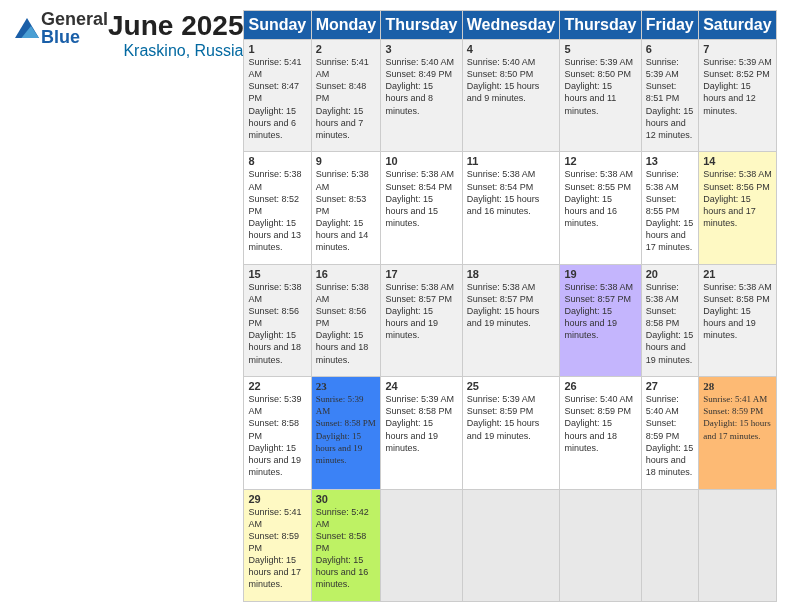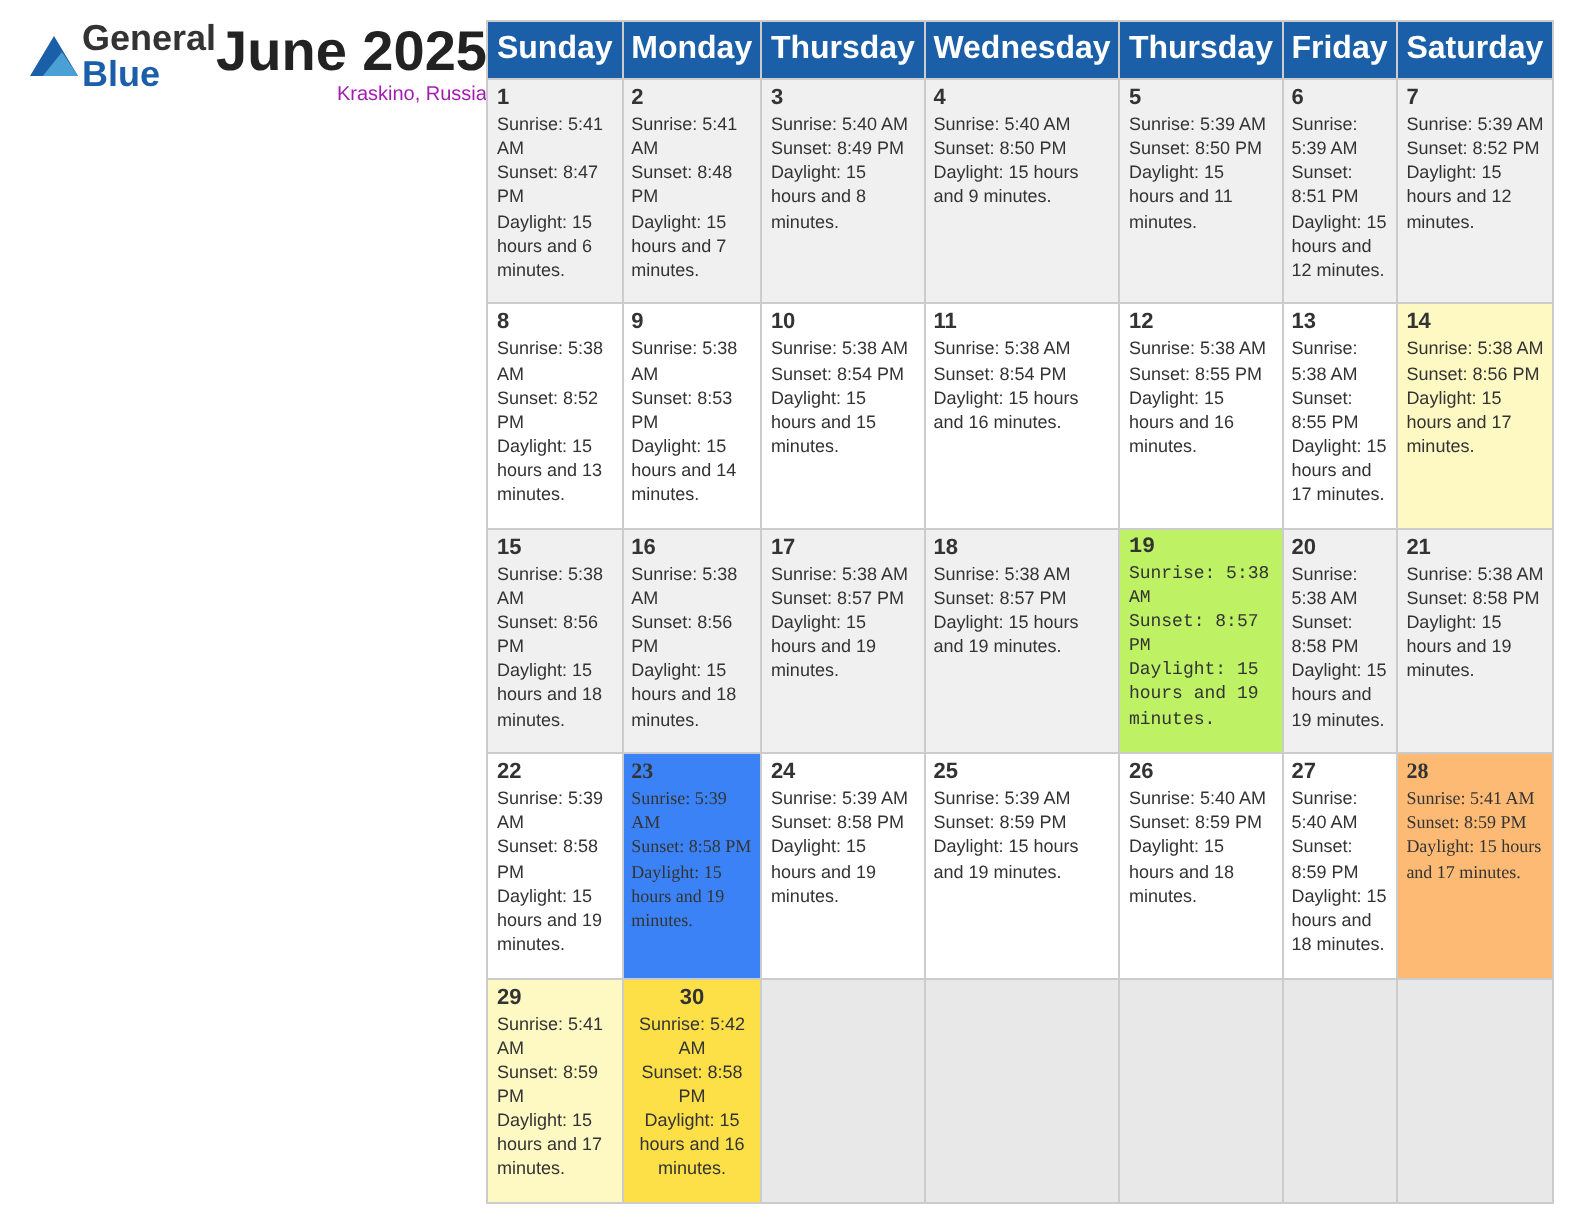--- a/index.html
+++ b/index.html
@@ -49,22 +49,22 @@
     .title-block {
       text-align: right;
     }
     .month-year {
       font-size: 28px;
       font-weight: bold;
       color: #222;
       text-align: right;
     }
     .location {
-      font-size: 10px;
-      color: #a21caf;
+      font-size: 16px;
+      color: #0369a1;
     }
     .calendar {
       width: 100%;
       border-collapse: collapse;
       flex: 1;
     }
     .calendar th {
       background: #1a5fa8;
       color: #fff;
       font-size: 16px;
@@ -206,21 +206,21 @@
             <div class="cell-content">Sunrise: 5:38 AM<br>Sunset: 8:56 PM<br>Daylight: 15 hours and 18 minutes.</div>
           </td>
           <td style="background: rgb(240, 240, 240);">
             <span class="day-num">17</span>
             <div class="cell-content">Sunrise: 5:38 AM<br>Sunset: 8:57 PM<br>Daylight: 15 hours and 19 minutes.</div>
           </td>
           <td style="background: rgb(240, 240, 240);">
             <span class="day-num">18</span>
             <div class="cell-content">Sunrise: 5:38 AM<br>Sunset: 8:57 PM<br>Daylight: 15 hours and 19 minutes.</div>
           </td>
-          <td style="background: #bef264; font-family: Liberation Mono, monospace;">
+          <td style="background: #c4b5fd;">
             <span class="day-num">19</span>
             <div class="cell-content">Sunrise: 5:38 AM<br>Sunset: 8:57 PM<br>Daylight: 15 hours and 19 minutes.</div>
           </td>
           <td style="background: rgb(240, 240, 240);">
             <span class="day-num">20</span>
             <div class="cell-content">Sunrise: 5:38 AM<br>Sunset: 8:58 PM<br>Daylight: 15 hours and 19 minutes.</div>
           </td>
           <td style="background: rgb(240, 240, 240);">
             <span class="day-num">21</span>
             <div class="cell-content">Sunrise: 5:38 AM<br>Sunset: 8:58 PM<br>Daylight: 15 hours and 19 minutes.</div>
@@ -254,21 +254,21 @@
           <td style="background: #fdba74; font-family: Liberation Serif, serif;">
             <span class="day-num">28</span>
             <div class="cell-content">Sunrise: 5:41 AM<br>Sunset: 8:59 PM<br>Daylight: 15 hours and 17 minutes.</div>
           </td>
         </tr>
         <tr>
           <td style="background: #fef9c3;">
             <span class="day-num">29</span>
             <div class="cell-content">Sunrise: 5:41 AM<br>Sunset: 8:59 PM<br>Daylight: 15 hours and 17 minutes.</div>
           </td>
-          <td style="background: #fde047; text-align: center;">
+          <td style="background: #bef264;">
             <span class="day-num">30</span>
             <div class="cell-content">Sunrise: 5:42 AM<br>Sunset: 8:58 PM<br>Daylight: 15 hours and 16 minutes.</div>
           </td>
           <td class="empty-cell" style="background: rgb(224, 224, 224);"></td>
           <td class="empty-cell" style="background: rgb(224, 224, 224);"></td>
           <td class="empty-cell" style="background: rgb(224, 224, 224);"></td>
           <td class="empty-cell" style="background: rgb(224, 224, 224);"></td>
           <td class="empty-cell" style="background: rgb(224, 224, 224);"></td>
         </tr>
       </tbody>

